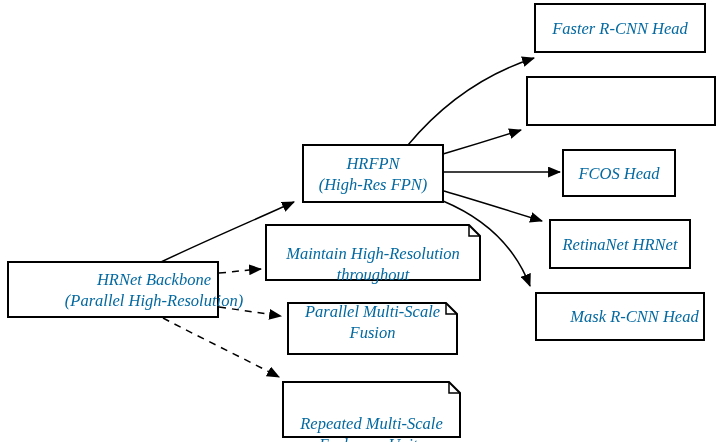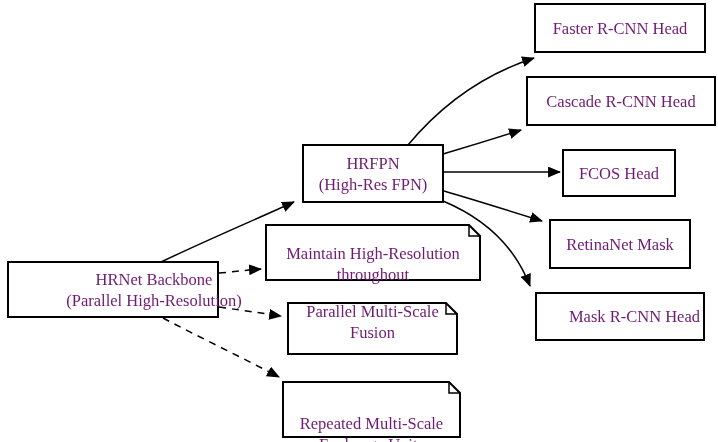--- a/index.html
+++ b/index.html
@@ -40,22 +40,23 @@
   }
   .node-label {
     position: absolute;
     display: flex;
     align-items: center;
     justify-content: center;
     text-align: center;
     white-space: pre;
     font-size: 16.5px;
     line-height: 21px;
-    color: #701a75;
+    color: #0369a1;
     pointer-events: none;
+    font-style: italic;
   }
 </style>
 </head>
 <body>
 
 <div id="canvas">
 
   <svg id="edges-shapes" width="718" height="442" viewBox="0 0 718 442">
     <defs>
       <marker id="arrow" viewBox="0 0 12 10" refX="11" refY="5" markerWidth="13" markerHeight="11" markerUnits="userSpaceOnUse" orient="auto">
@@ -92,25 +93,24 @@
   </svg>
 
   <div class="node-label" style="left:8px;   top:262px; width:210px; height:55px;padding-left:41px;">HRNet Backbone
 (Parallel High-Resolution)</div>
 
   <div class="node-label" style="left:303px; top:145px; width:140px; height:57px;">HRFPN
 (High-Res FPN)</div>
 
   <div class="node-label" style="left:535px; top:4px;   width:170px; height:48px;">Faster R-CNN Head</div>
 
-  <div class="node-label" style="left:527px; top:77px;  width:188px; height:48px;">Cascade R-CNN Head</div>
 
   <div class="node-label" style="left:563px; top:150px; width:112px; height:46px;text-align:right;">FCOS Head</div>
 
-  <div class="node-label" style="left:550px; top:220px; width:140px; height:48px;">RetinaNet Mask</div>
+  <div class="node-label" style="left:550px; top:220px; width:140px; height:48px;">RetinaNet HRNet</div>
 
   <div class="node-label" style="left:536px; top:293px; width:197px; height:47px;">Mask R-CNN Head</div>
 
   <div class="node-label" style="left:266px; top:236px; width:214px; height:55px;">Maintain High-Resolution
 throughout</div>
 
   <div class="node-label" style="left:288px; top:303px; width:169px; height:38px;">Parallel Multi-Scale
 Fusion</div>
 
   <div class="node-label" style="left:283px; top:382px; width:177px; height:55px;margin-top:24px;">Repeated Multi-Scale

